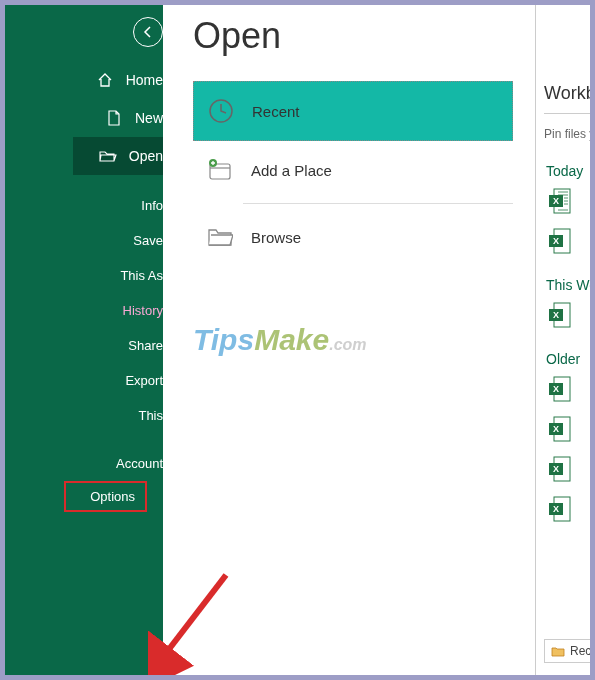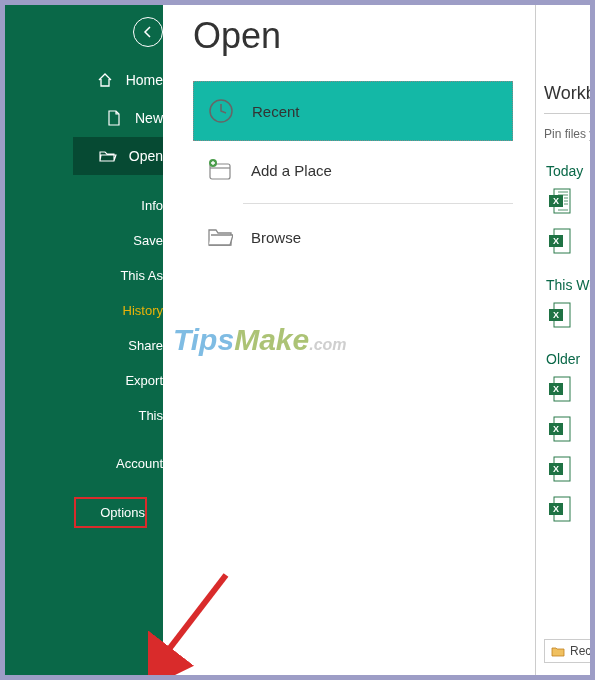--- a/index.html
+++ b/index.html
@@ -6,23 +6,23 @@
 body { width: 595px; height: 680px; overflow: hidden; background: #9d9dc6; padding: 5px; }
 .frame { width: 100%; height: 100%; background: #fff; display: flex; position: relative; }
 
 
 .sidebar { width: 158px; background: #0a6848; color: #fff; display: flex; flex-direction: column; padding-top: 12px; align-items: flex-end; }
 .back-btn { width: 30px; height: 30px; border: 1.5px solid #fff; border-radius: 50%; display: flex; align-items: center; justify-content: center; margin-left: 18px; margin-bottom: 14px; cursor: pointer; }
 .nav-item { display: flex; align-items: center; padding: 10px 0 10px 26px; font-size: 14px; cursor: pointer; }
 .nav-item.selected { background: #064a33; }
 .nav-item .icon { width: 18px; height: 18px; margin-right: 12px; display: flex; align-items: center; justify-content: center; }
 .nav-sub { padding: 10px 0 10px 52px; font-size: 13px; cursor: pointer; }
-.nav-sub.dim { color: #eab308; }
+.nav-sub.dim { color: #f9a8d4; }
 .divider { height: 1px; background: rgba(255,255,255,0.25); margin: 6px 30px 6px 30px; }
-.highlight-box { border: 2px solid #d92b2b; margin: 16px 16px 0 28px; padding: 6px 0 6px 24px; font-size: 13px; cursor: pointer; }
+.highlight-box { border: 2px solid #d92b2b; margin: 0 16px 0 28px; padding: 6px 10px 6px 24px; font-size: 13px; cursor: pointer; }
 
 
 .main { flex: 1; padding: 10px 0 0 30px; position: relative; }
 .page-title { font-size: 36px; font-weight: 300; color: #333; margin-bottom: 24px; }
 .location-list { width: 320px; }
 .loc-item { display: flex; align-items: center; padding: 14px 0 14px 12px; cursor: pointer; }
 .loc-item.selected { background: #14b8a6; border: 1px dotted #888; }
 .loc-icon { width: 30px; height: 30px; margin-right: 16px; display:flex; align-items:center; justify-content:center; }
 .loc-label { font-size: 15px; color: #333; }
 .loc-divider { height: 1px; background: #ddd; margin: 4px 0 4px 50px; }
@@ -32,21 +32,21 @@
 .rp-title { font-size: 18px; color: #333; position: absolute; top: 78px; left: 8px; white-space: nowrap; }
 .rp-divider { height:1px; background:#ccc; position:absolute; top:108px; left:8px; width:80px;}
 .rp-pin { font-size: 12px; color: #666; position: absolute; top: 122px; left: 8px; white-space: nowrap; }
 .rp-group { font-size: 14px; color: #0a6848; white-space: nowrap; padding-left: 2px; }
 .rp-file { margin: 8px 0 0 4px; }
 .rp-list { position: absolute; top: 158px; left: 8px; }
 .rp-row { margin-bottom: 10px; }
 .rp-recover { position:absolute; bottom:12px; left:8px; border:1px solid #ccc; padding:4px 6px; display:flex; align-items:center; gap:5px; font-size:12px; color:#444; cursor:pointer; white-space:nowrap; }
 
 
-.watermark { position: absolute; left: 168px; top: 318px; font-size: 30px; font-weight: 700; font-style: italic; color: #4aa0d8; opacity: 0.7; pointer-events:none; }
+.watermark { position: absolute; left: 188px; top: 318px; font-size: 30px; font-weight: 700; font-style: italic; color: #4aa0d8; opacity: 0.7; pointer-events:none; }
 .watermark .m { color:#8aaa3c; }
 .watermark .com { color:#bbb; font-size:16px; font-style: italic; }
 .arrow { position: absolute; left: 143px; top: 560px; pointer-events: none; }
 </style>
 </head>
 <body>
 
 <div class="frame">
 
   <div class="sidebar">

